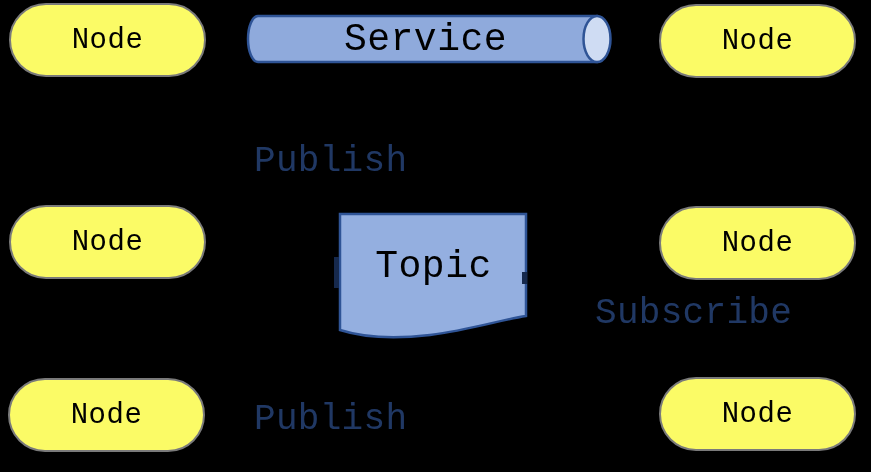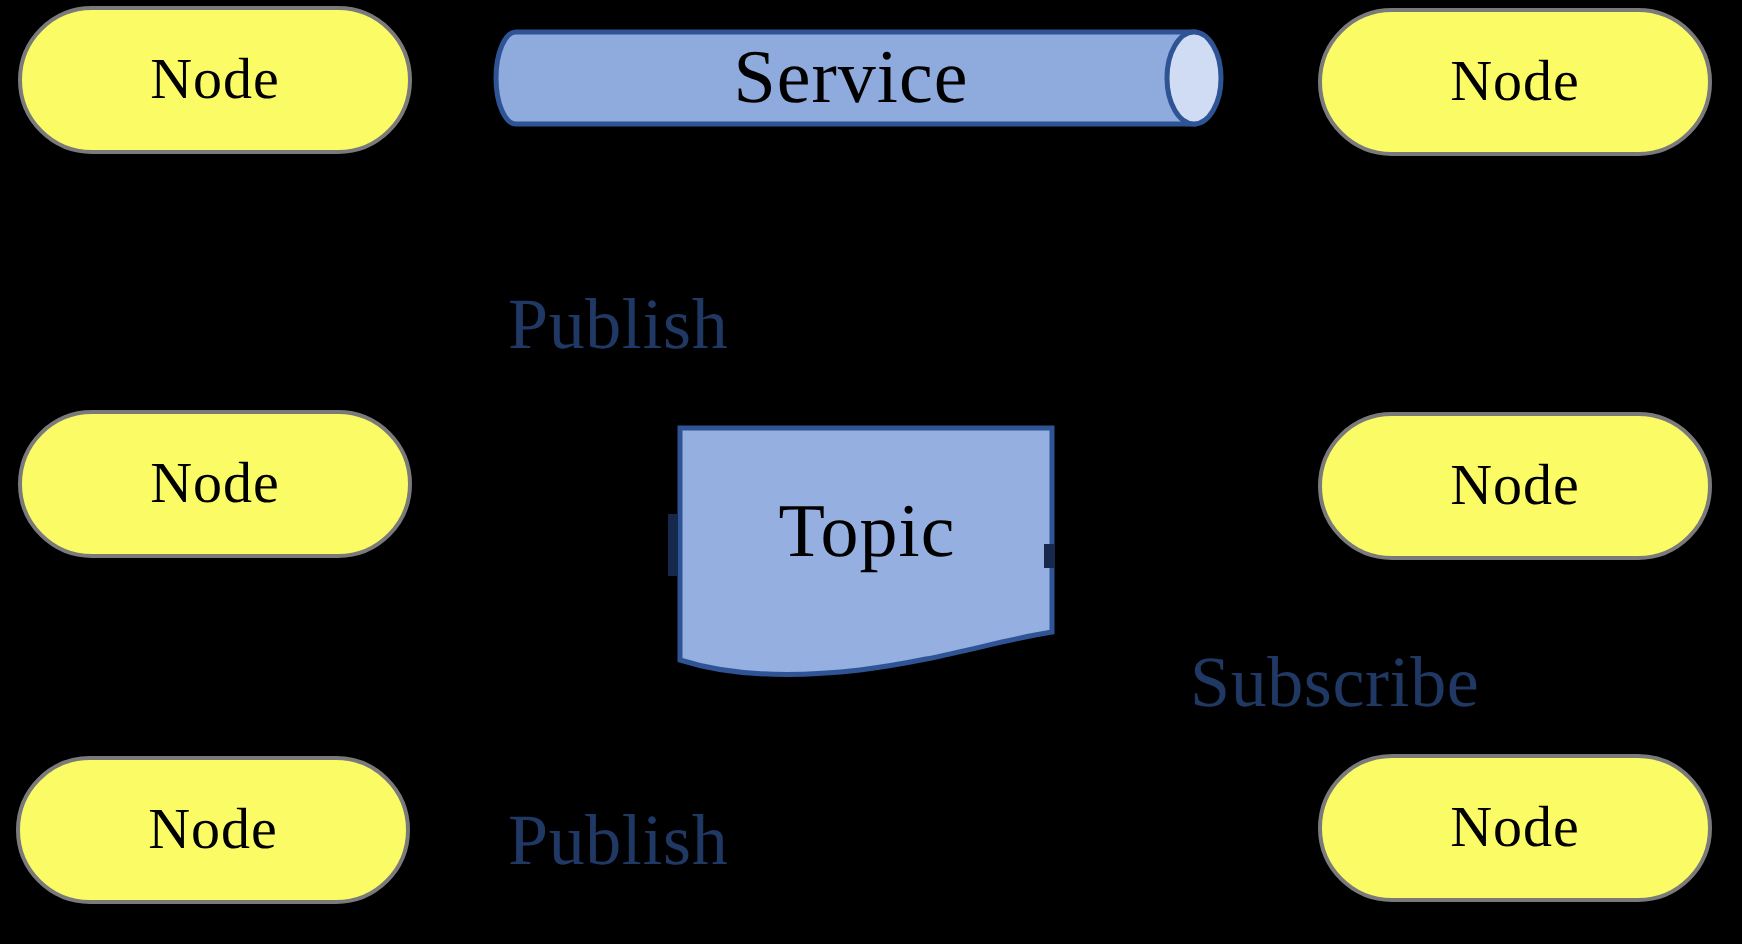--- a/index.html
+++ b/index.html
@@ -1,19 +1,19 @@
 <!DOCTYPE html>
 <html style="--background: #000000; --node-fill: #FBFB66; --node-border: #7A7A7A; --node-text: #000000; --pipe-fill: #8FAADC; --pipe-cap-fill: #CFDCF3; --shape-border: #2F5496; --topic-fill: #94AFE0; --shape-text: #000000; --relation-label-color: #203864;"><head>
 <meta charset="utf-8">
 <style>
   html,body{margin:0;padding:0;background:#000;}
   .stage{
     position:relative;width:871px;height:472px;overflow:hidden;
     background:var(--background,#000);
-    font-family:Liberation Serif, serif;
+    font-family:Liberation Mono, monospace;
   }
   .layer{position:absolute;left:0;top:0;}
   .node{
     position:absolute;width:197px;height:74px;box-sizing:border-box;
     background:var(--node-fill,#FBFB66);
     border:2.5px solid var(--node-border,#7A7A7A);
     border-radius:37px;
     display:flex;align-items:center;justify-content:center;
     font-size:29px;color:var(--node-text,#000);
     letter-spacing:0.5px;
@@ -64,16 +64,16 @@
     <span>Node</span>
   </div>
   <div class="node" style="left:659px;top:377px;">
     <span>Node</span>
   </div>
 
   <div class="shape-label" style="left:340px;top:216px;width:187px;height:100px;">Topic</div>
   <div class="shape-label" style="left:253px;top:16px;width:345px;height:46px;">Service</div>
 
   <div class="rel-label" style="left:254px;top:141px;">Publish</div>
-  <div class="rel-label" style="left:595px;top:320px;">Subscribe</div>
+  <div class="rel-label" style="left:595px;top:293px;">Subscribe</div>
   <div class="rel-label" style="left:254px;top:399px;">Publish</div>
 
 </div>
 
 </body></html>

